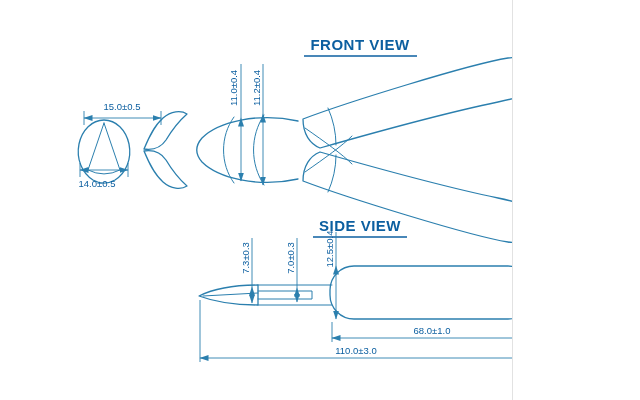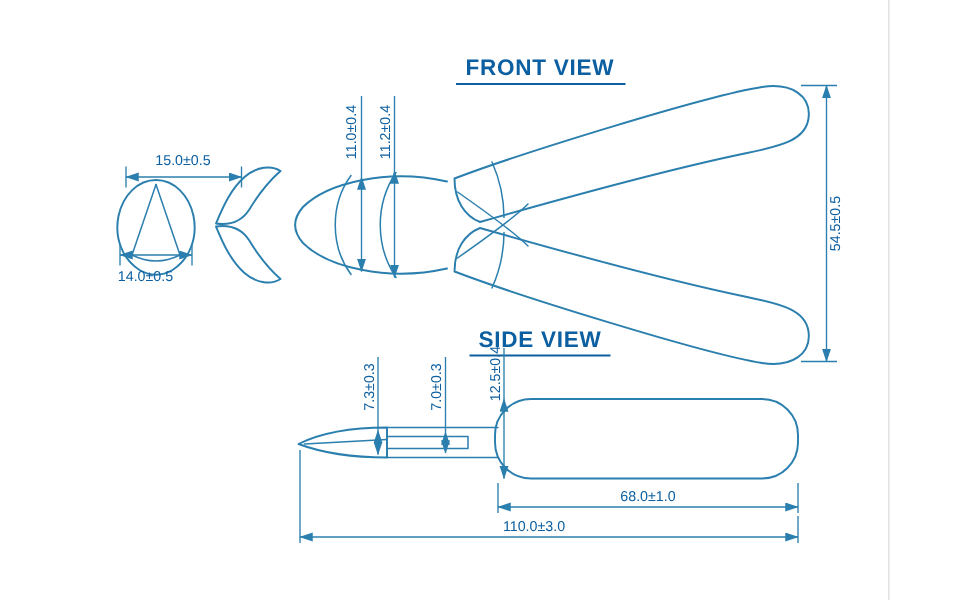--- a/index.html
+++ b/index.html
@@ -1,17 +1,17 @@
 <!DOCTYPE html>
 <html style="--line: #2b7fae; --text: #0c5fa0; --bg: #ffffff;"><head>
 <meta charset="utf-8">
 <style>
   :root{ --line:#2b7fae; --text:#0c5fa0; --bg:#ffffff; }
   html,body{margin:0;padding:0;background:var(--bg);}
-  .canvas{position:relative;width:592px;height:400px;background:var(--bg);outline:1px solid #e2e2e2;overflow:hidden;}
+  .canvas{position:relative;width:512px;height:400px;background:var(--bg);outline:1px solid #e2e2e2;overflow:hidden;}
   .outline{fill:none;stroke:var(--line);stroke-width:1.3;stroke-linejoin:round;stroke-linecap:round;}
   .thin{fill:none;stroke:var(--line);stroke-width:1;stroke-linejoin:round;stroke-linecap:round;}
   .dim{fill:none;stroke:var(--line);stroke-width:0.9;}
   .dimtext{fill:var(--text);font:9.5px "Liberation Sans","DejaVu Sans",sans-serif;}
   .title{fill:var(--text);font:bold 15px "Liberation Sans","DejaVu Sans",sans-serif;letter-spacing:0.5px;}
   .underline{stroke:var(--text);stroke-width:1.4;}
 </style>
 </head>
 <body>
 

